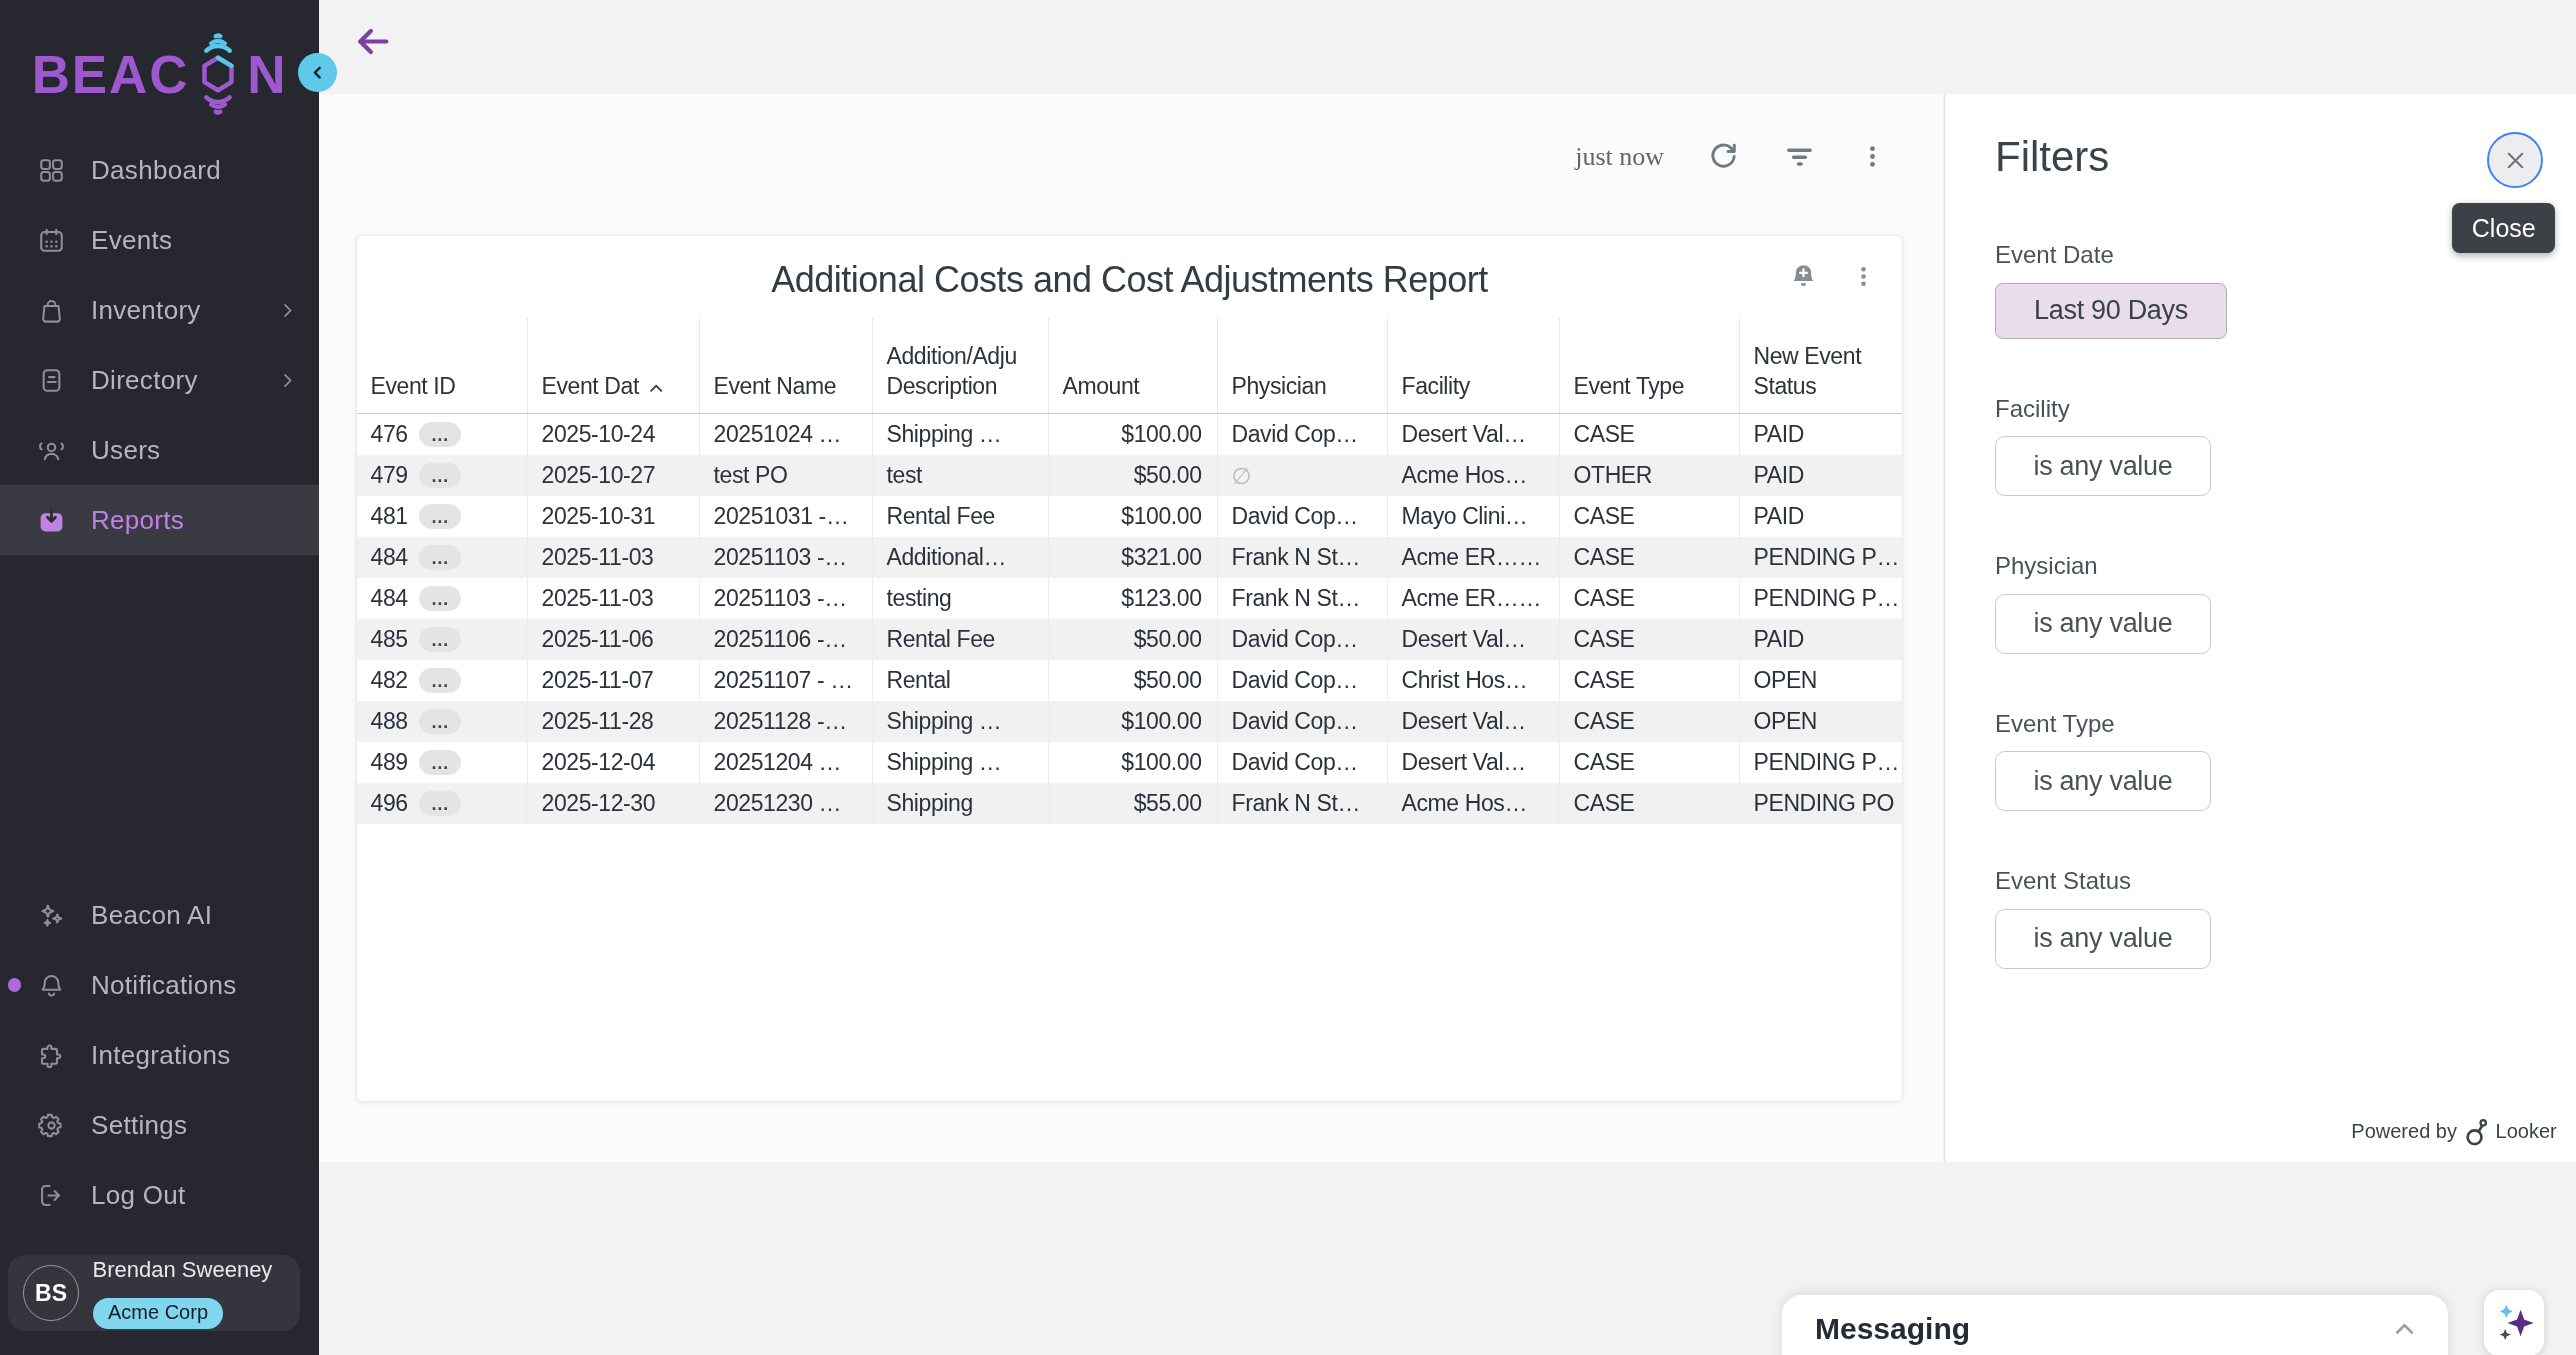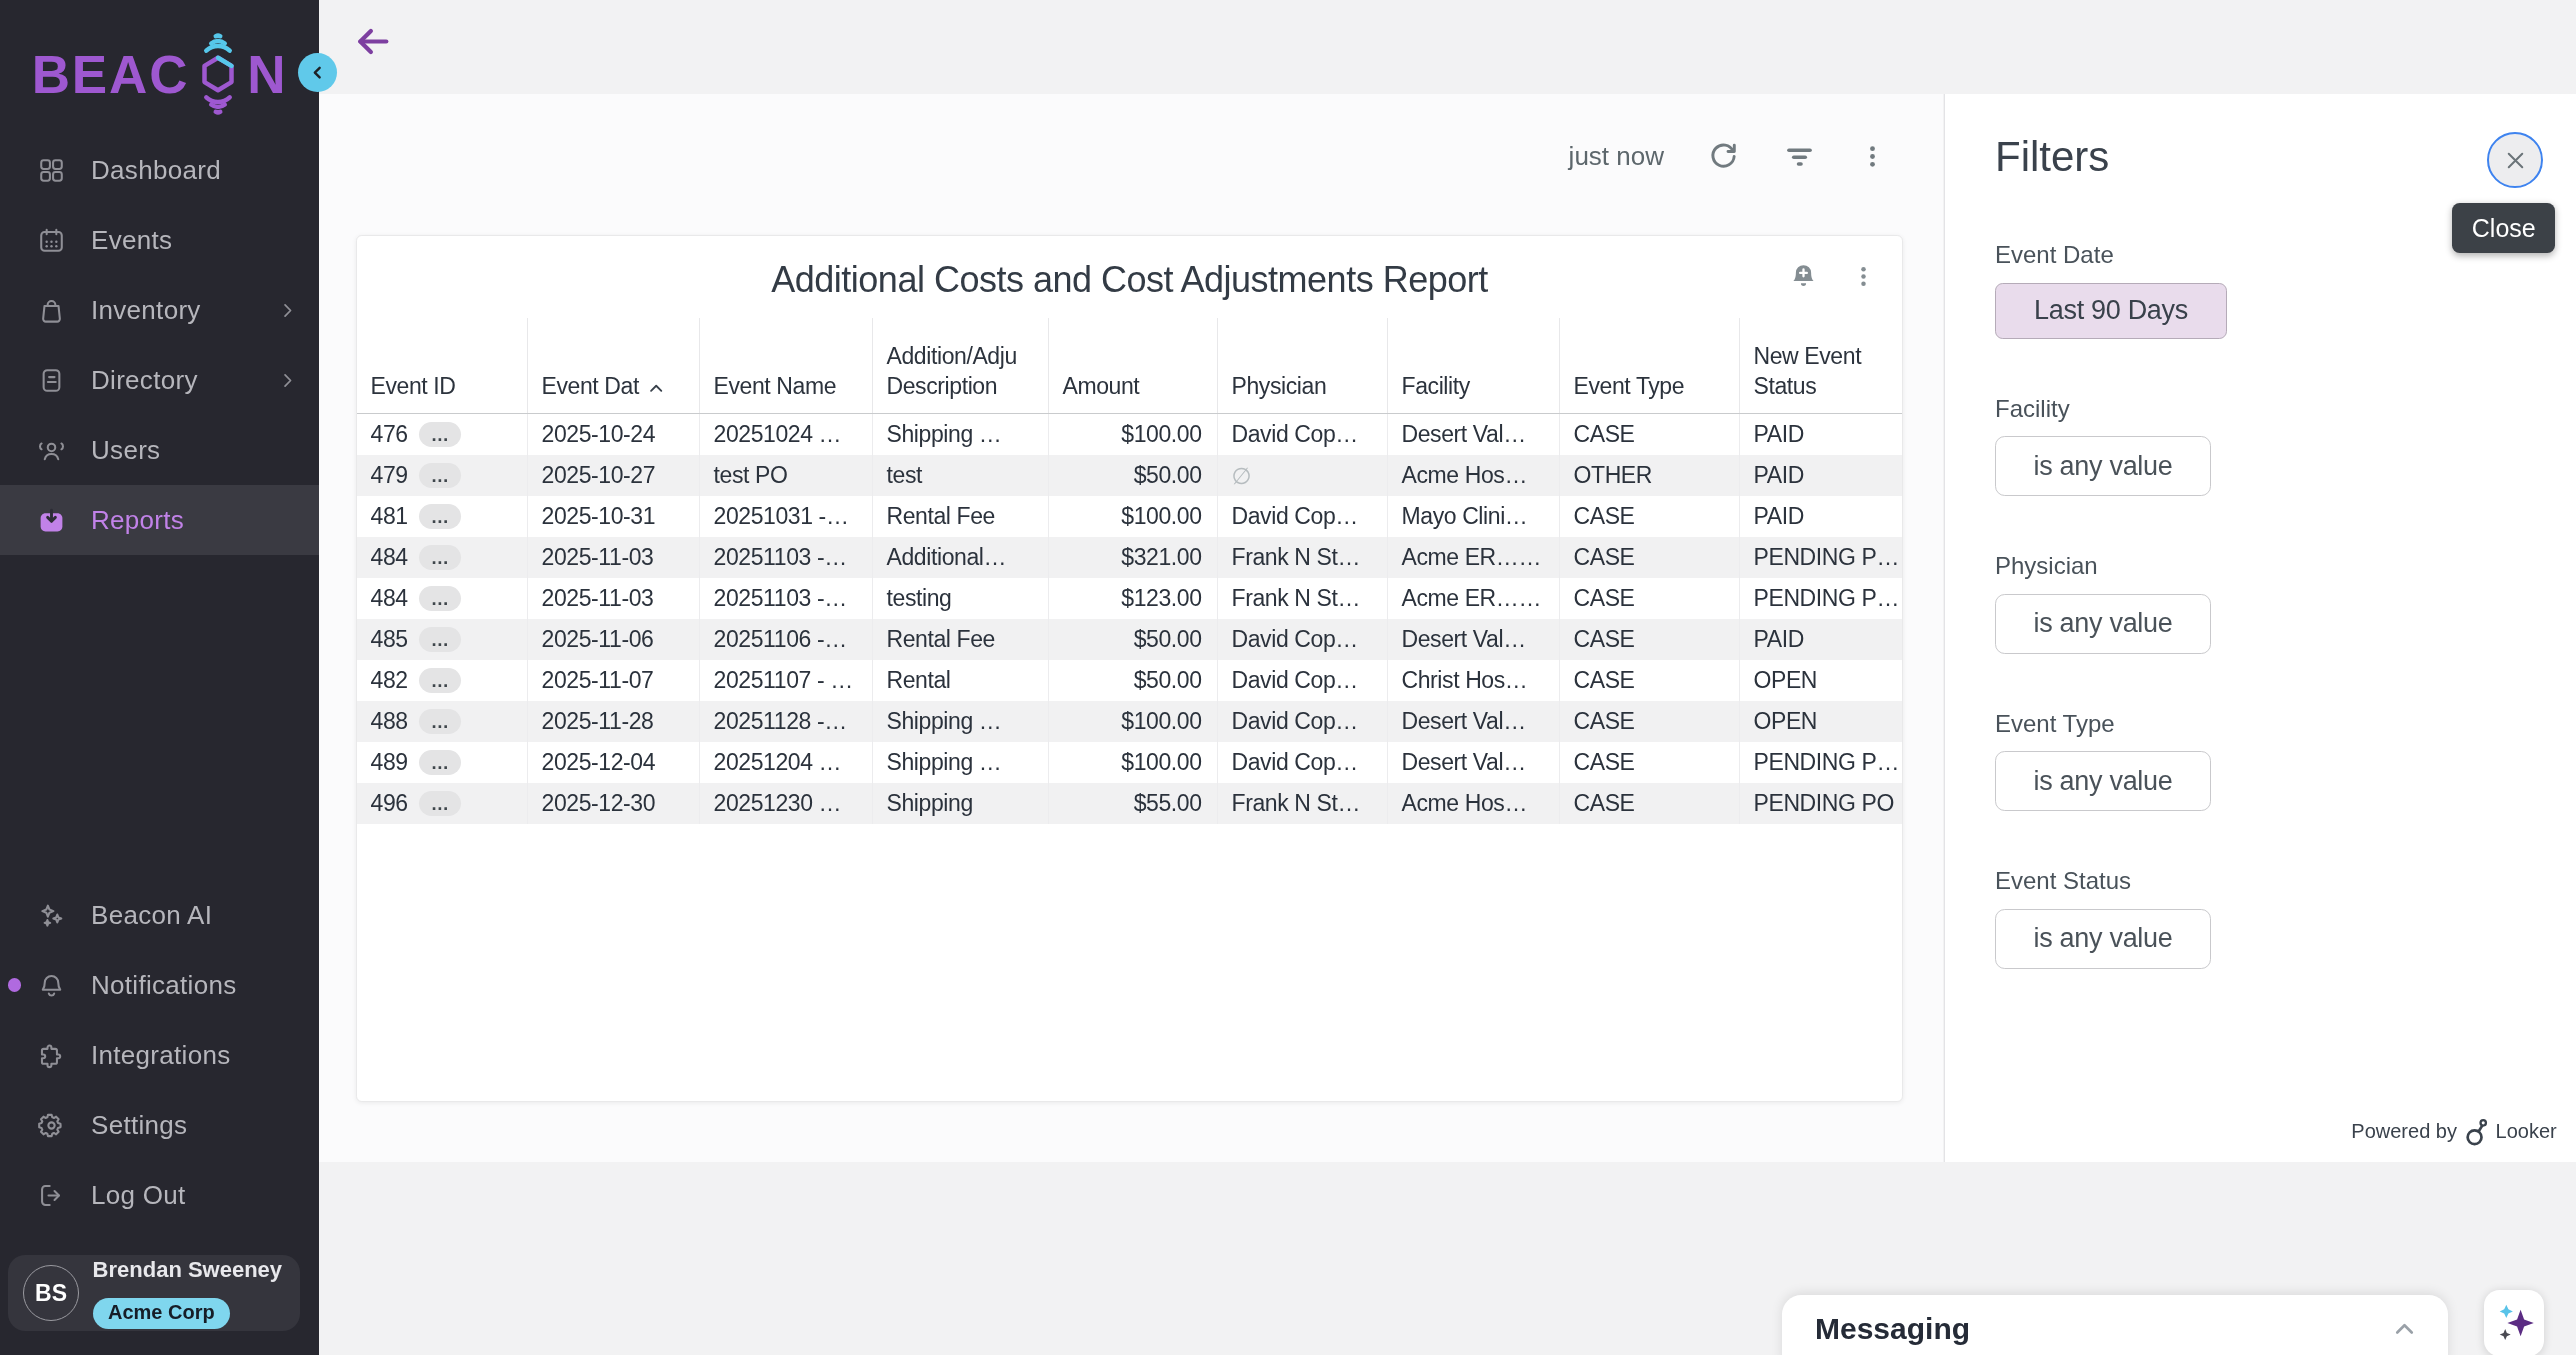--- a/index.html
+++ b/index.html
@@ -27,35 +27,35 @@
   .nav-item.active .nav-label { color:#c182e8; }
   .nav-chevron { position:absolute; right:21px; width:21px; height:21px; color:#8f8f96; }
   .unread-dot { position:absolute; left:7.7px; top:50%; margin-top:-6.8px; width:13.5px;
                 height:13.5px; border-radius:50%; background:#b06ae0; }
   .user-card { position:absolute; left:7.7px; top:1255px; width:292px; height:76px;
                background:#35353d; border-radius:17.4px; display:flex; align-items:center;
                padding-left:15.4px; gap:13.5px; cursor:pointer; }
   .avatar { width:56px; height:56px; border-radius:50%; border:1.9px solid #9a9aa0;
             display:flex; align-items:center; justify-content:center;
             color:#fff; font-size:23px; font-weight:700; }
-  .user-meta { display:flex; flex-direction:column; gap:15px;font-weight:bold; }
+  .user-meta { display:flex; flex-direction:column; gap:15px; }
   .user-name { color:#e8e8ec; font-size:22px; }
   .org-badge { align-self:flex-start; background:#7fd6ee; color:#161d27; font-size:20px;
                padding:2.9px 15.4px 4.8px; border-radius:15.4px; }
 
   
   .back-btn { position:absolute; left:350px; top:21px; width:44px; height:44px;
               background:none; border:none; color:#7d3fa0; cursor:pointer; }
 
   
   .main-area { position:absolute; left:319px; top:94px; width:1624px; height:1068px;
                background:#fbfbfc; }
   .toolbar { position:absolute; top:45px; right:56px; display:flex; align-items:center;
              gap:42px; color:#5d676c; }
-  .toolbar-text { font-size:26px; }
+  .toolbar-text { font-size:26px;font-family:Liberation Serif, serif; }
   .icon-btn { background:none; border:none; cursor:pointer; color:#717a7f;
               display:flex; align-items:center; }
 
   .report-card { position:absolute; left:37px; top:141px; width:1547px; height:867px;
                  background:#ffffff; border:1px solid #e9e9ea; border-radius:5.8px;
                  box-shadow:0 1px 4.8px rgba(0,0,0,.07); overflow:hidden; }
   .card-title { position:absolute; top:23px; left:0; right:0; text-align:center;
                 font-size:36px; font-weight:500; color:#333b45; letter-spacing:-0.5px; }
   .card-icons { position:absolute; top:25px; right:25px; display:flex; gap:31px;
                 align-items:center; }

